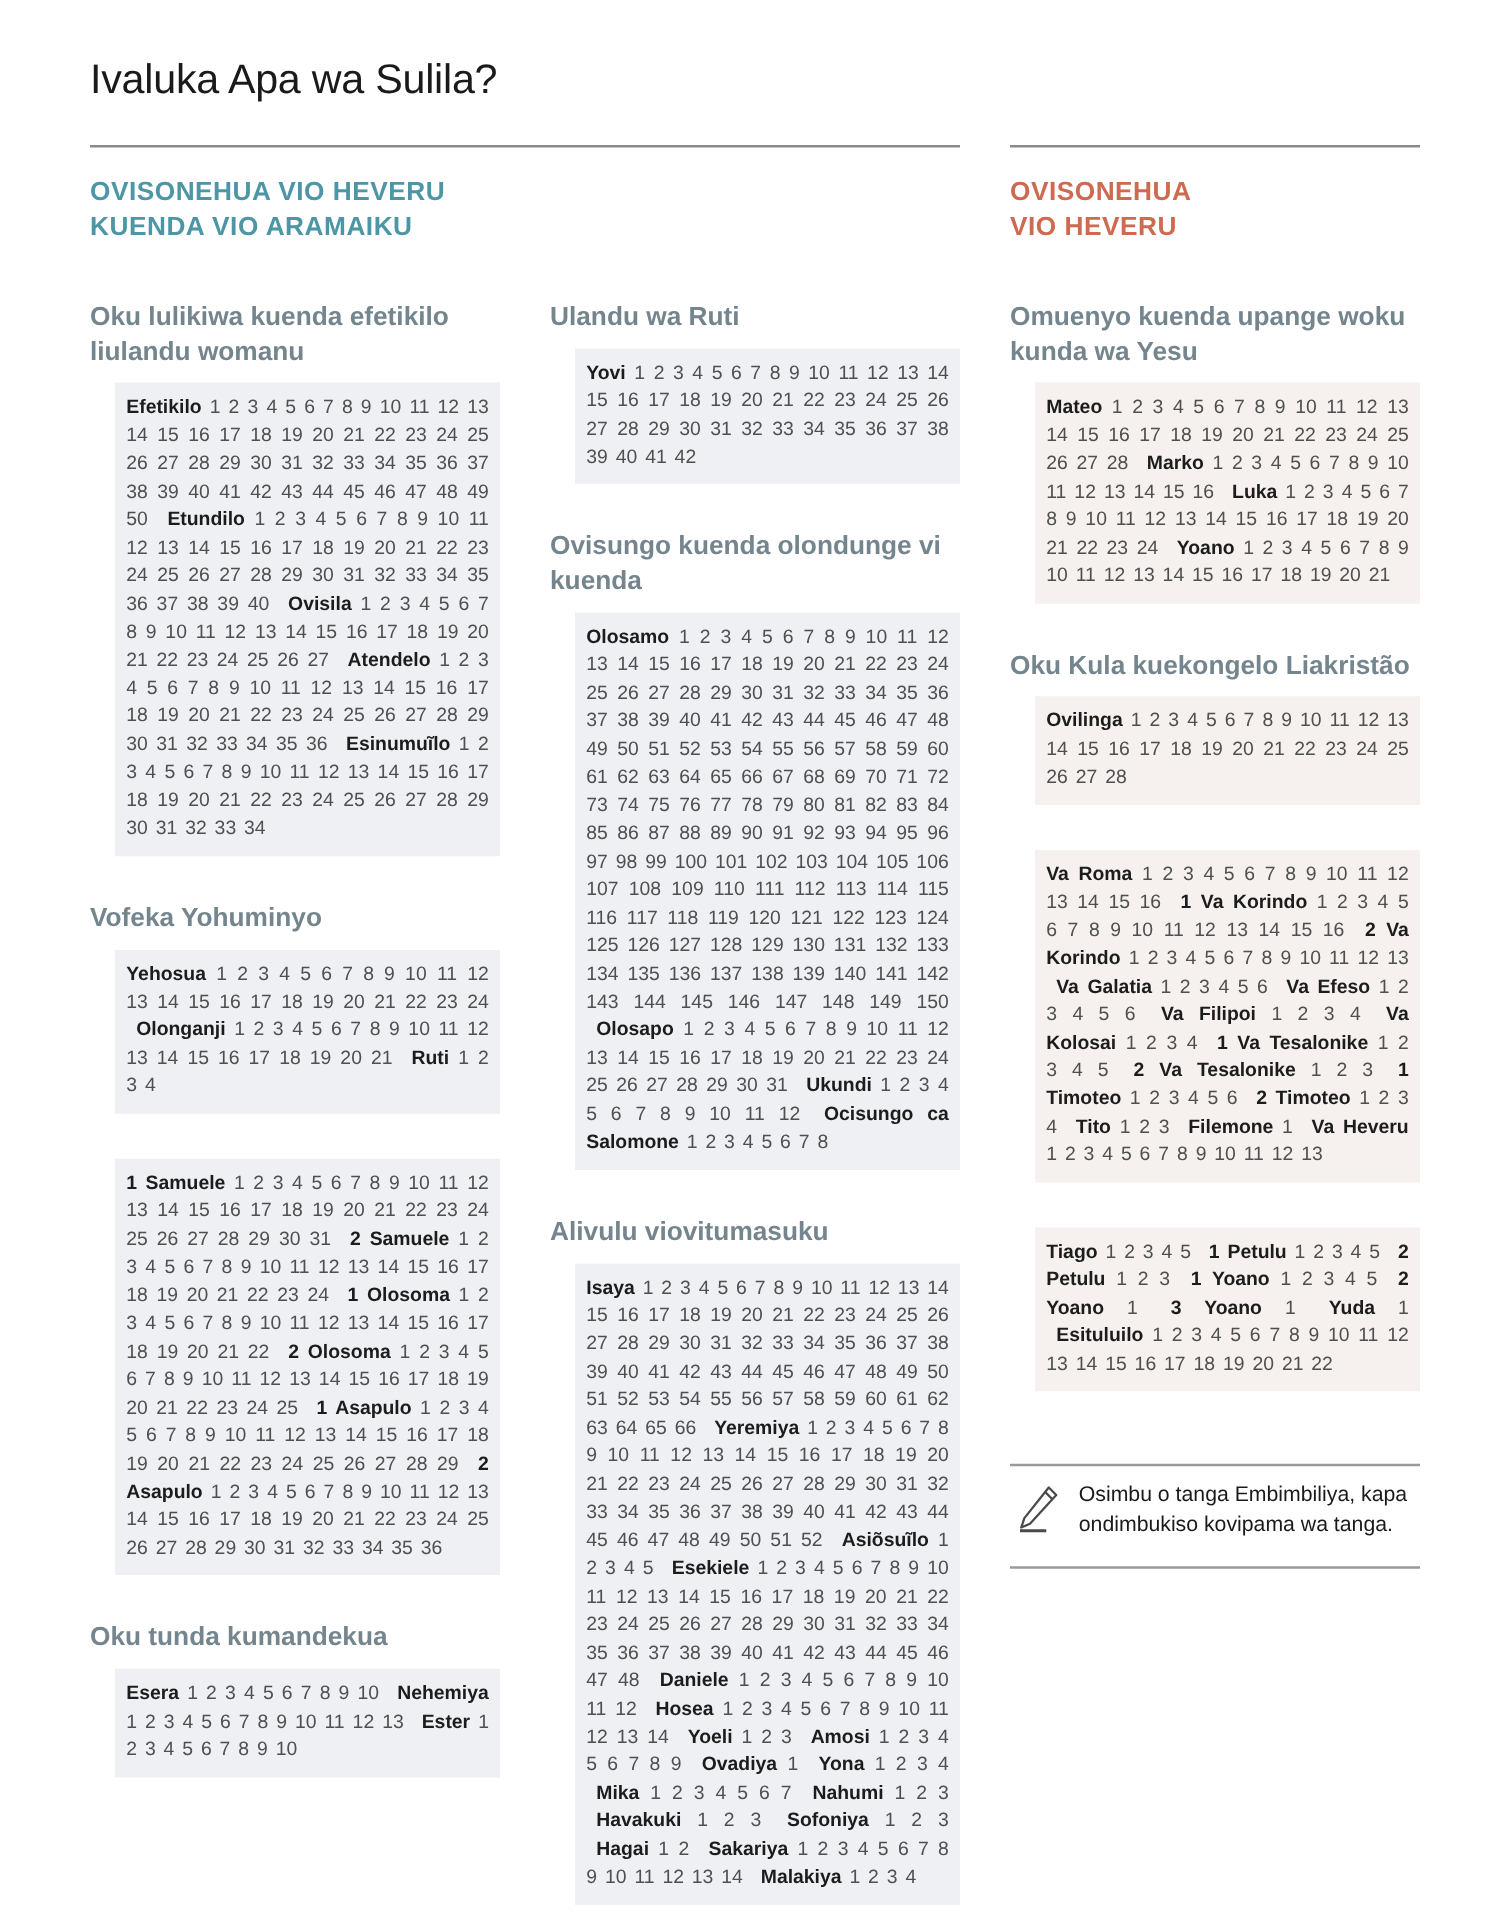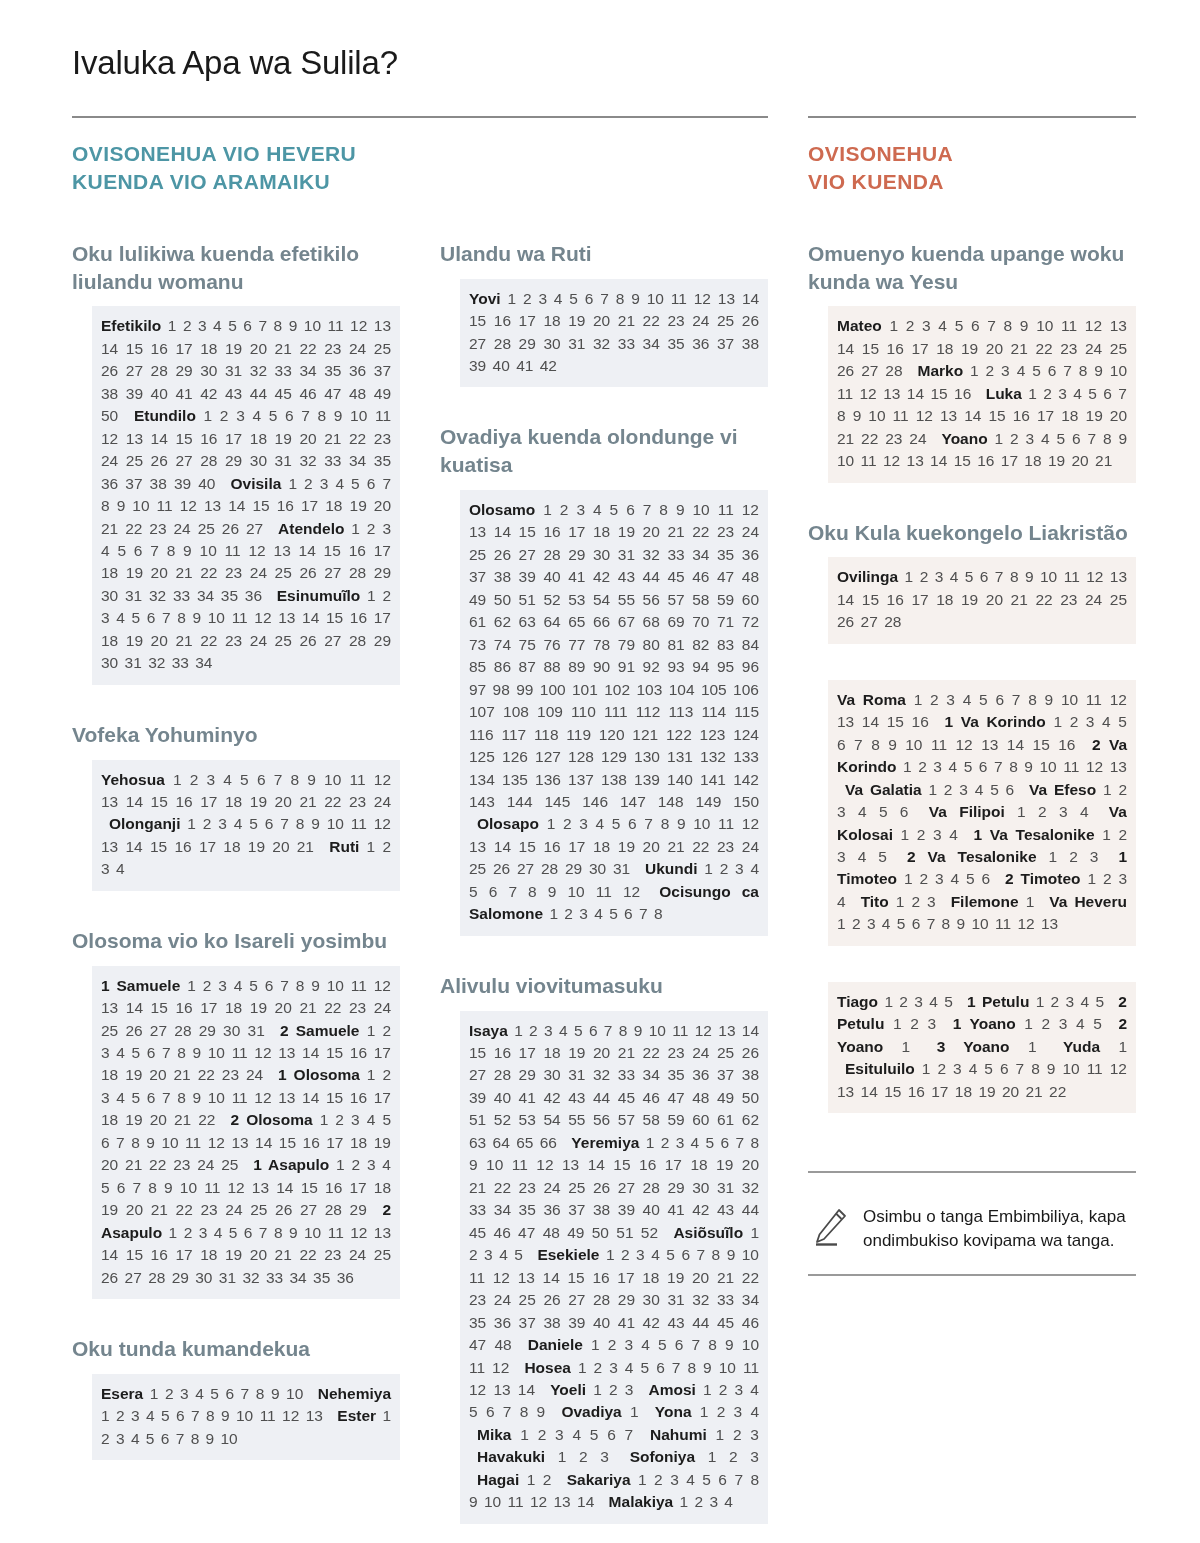--- a/index.html
+++ b/index.html
@@ -60,22 +60,22 @@
     margin-left:20px;
   }
   .book-box.cool{background:var(--box-cool);}
   .book-box.warm{background:var(--box-warm);}
   .book-name{font-weight:700;color:var(--name);}
   .book-name:not(:first-child){margin-left:8px;}
   .ch{color:var(--number);}
   .note{margin-top:58px;}
   .note-rule{height:2px;background:#9a9a9a;}
   .note-body{
-    display:flex;align-items:flex-start;gap:15px;
-    padding:32px 2px 21px 6px;
+    display:flex;align-items:flex-end;gap:15px;
+    padding:11px 2px 21px 6px;
   }
   .note-icon{flex:0 0 auto;margin-top:2px;}
   .note-text{
     font-size:17px;line-height:1.42;color:#1a1a1a;font-weight:400;
     text-align:left;
   }
 </style>
 </head>
 <body>
 
@@ -85,47 +85,46 @@
 
   <div class="grid-cols rule-row">
     <div class="rule left"></div>
     <div class="rule right"></div>
   </div>
 
   <main class="grid-cols">
     <h2 class="sec-head hebrew">OVISONEHUA VIO HEVERU
 KUENDA VIO ARAMAIKU</h2>
     <h2 class="sec-head greek">OVISONEHUA
-VIO KUENDA</h2>
+VIO HEVERU</h2>
 
     <div class="col col-1">
         <section class="group">
           <h3 class="group-title">Oku lulikiwa kuenda efetikilo liulandu womanu</h3>
           <p class="book-box cool"><span class="book-name">Efetikilo</span> <span class="ch">1</span> <span class="ch">2</span> <span class="ch">3</span> <span class="ch">4</span> <span class="ch">5</span> <span class="ch">6</span> <span class="ch">7</span> <span class="ch">8</span> <span class="ch">9</span> <span class="ch">10</span> <span class="ch">11</span> <span class="ch">12</span> <span class="ch">13</span> <span class="ch">14</span> <span class="ch">15</span> <span class="ch">16</span> <span class="ch">17</span> <span class="ch">18</span> <span class="ch">19</span> <span class="ch">20</span> <span class="ch">21</span> <span class="ch">22</span> <span class="ch">23</span> <span class="ch">24</span> <span class="ch">25</span> <span class="ch">26</span> <span class="ch">27</span> <span class="ch">28</span> <span class="ch">29</span> <span class="ch">30</span> <span class="ch">31</span> <span class="ch">32</span> <span class="ch">33</span> <span class="ch">34</span> <span class="ch">35</span> <span class="ch">36</span> <span class="ch">37</span> <span class="ch">38</span> <span class="ch">39</span> <span class="ch">40</span> <span class="ch">41</span> <span class="ch">42</span> <span class="ch">43</span> <span class="ch">44</span> <span class="ch">45</span> <span class="ch">46</span> <span class="ch">47</span> <span class="ch">48</span> <span class="ch">49</span> <span class="ch">50</span> <span class="book-name">Etundilo</span> <span class="ch">1</span> <span class="ch">2</span> <span class="ch">3</span> <span class="ch">4</span> <span class="ch">5</span> <span class="ch">6</span> <span class="ch">7</span> <span class="ch">8</span> <span class="ch">9</span> <span class="ch">10</span> <span class="ch">11</span> <span class="ch">12</span> <span class="ch">13</span> <span class="ch">14</span> <span class="ch">15</span> <span class="ch">16</span> <span class="ch">17</span> <span class="ch">18</span> <span class="ch">19</span> <span class="ch">20</span> <span class="ch">21</span> <span class="ch">22</span> <span class="ch">23</span> <span class="ch">24</span> <span class="ch">25</span> <span class="ch">26</span> <span class="ch">27</span> <span class="ch">28</span> <span class="ch">29</span> <span class="ch">30</span> <span class="ch">31</span> <span class="ch">32</span> <span class="ch">33</span> <span class="ch">34</span> <span class="ch">35</span> <span class="ch">36</span> <span class="ch">37</span> <span class="ch">38</span> <span class="ch">39</span> <span class="ch">40</span> <span class="book-name">Ovisila</span> <span class="ch">1</span> <span class="ch">2</span> <span class="ch">3</span> <span class="ch">4</span> <span class="ch">5</span> <span class="ch">6</span> <span class="ch">7</span> <span class="ch">8</span> <span class="ch">9</span> <span class="ch">10</span> <span class="ch">11</span> <span class="ch">12</span> <span class="ch">13</span> <span class="ch">14</span> <span class="ch">15</span> <span class="ch">16</span> <span class="ch">17</span> <span class="ch">18</span> <span class="ch">19</span> <span class="ch">20</span> <span class="ch">21</span> <span class="ch">22</span> <span class="ch">23</span> <span class="ch">24</span> <span class="ch">25</span> <span class="ch">26</span> <span class="ch">27</span> <span class="book-name">Atendelo</span> <span class="ch">1</span> <span class="ch">2</span> <span class="ch">3</span> <span class="ch">4</span> <span class="ch">5</span> <span class="ch">6</span> <span class="ch">7</span> <span class="ch">8</span> <span class="ch">9</span> <span class="ch">10</span> <span class="ch">11</span> <span class="ch">12</span> <span class="ch">13</span> <span class="ch">14</span> <span class="ch">15</span> <span class="ch">16</span> <span class="ch">17</span> <span class="ch">18</span> <span class="ch">19</span> <span class="ch">20</span> <span class="ch">21</span> <span class="ch">22</span> <span class="ch">23</span> <span class="ch">24</span> <span class="ch">25</span> <span class="ch">26</span> <span class="ch">27</span> <span class="ch">28</span> <span class="ch">29</span> <span class="ch">30</span> <span class="ch">31</span> <span class="ch">32</span> <span class="ch">33</span> <span class="ch">34</span> <span class="ch">35</span> <span class="ch">36</span> <span class="book-name">Esinumuĩlo</span> <span class="ch">1</span> <span class="ch">2</span> <span class="ch">3</span> <span class="ch">4</span> <span class="ch">5</span> <span class="ch">6</span> <span class="ch">7</span> <span class="ch">8</span> <span class="ch">9</span> <span class="ch">10</span> <span class="ch">11</span> <span class="ch">12</span> <span class="ch">13</span> <span class="ch">14</span> <span class="ch">15</span> <span class="ch">16</span> <span class="ch">17</span> <span class="ch">18</span> <span class="ch">19</span> <span class="ch">20</span> <span class="ch">21</span> <span class="ch">22</span> <span class="ch">23</span> <span class="ch">24</span> <span class="ch">25</span> <span class="ch">26</span> <span class="ch">27</span> <span class="ch">28</span> <span class="ch">29</span> <span class="ch">30</span> <span class="ch">31</span> <span class="ch">32</span> <span class="ch">33</span> <span class="ch">34</span></p>
         </section>
         <section class="group">
           <h3 class="group-title">Vofeka Yohuminyo</h3>
           <p class="book-box cool"><span class="book-name">Yehosua</span> <span class="ch">1</span> <span class="ch">2</span> <span class="ch">3</span> <span class="ch">4</span> <span class="ch">5</span> <span class="ch">6</span> <span class="ch">7</span> <span class="ch">8</span> <span class="ch">9</span> <span class="ch">10</span> <span class="ch">11</span> <span class="ch">12</span> <span class="ch">13</span> <span class="ch">14</span> <span class="ch">15</span> <span class="ch">16</span> <span class="ch">17</span> <span class="ch">18</span> <span class="ch">19</span> <span class="ch">20</span> <span class="ch">21</span> <span class="ch">22</span> <span class="ch">23</span> <span class="ch">24</span> <span class="book-name">Olonganji</span> <span class="ch">1</span> <span class="ch">2</span> <span class="ch">3</span> <span class="ch">4</span> <span class="ch">5</span> <span class="ch">6</span> <span class="ch">7</span> <span class="ch">8</span> <span class="ch">9</span> <span class="ch">10</span> <span class="ch">11</span> <span class="ch">12</span> <span class="ch">13</span> <span class="ch">14</span> <span class="ch">15</span> <span class="ch">16</span> <span class="ch">17</span> <span class="ch">18</span> <span class="ch">19</span> <span class="ch">20</span> <span class="ch">21</span> <span class="book-name">Ruti</span> <span class="ch">1</span> <span class="ch">2</span> <span class="ch">3</span> <span class="ch">4</span></p>
         </section>
         <section class="group">
-          <h3 class="group-title">Olosoma vio ko Isareli yosimbu</h3>
           <p class="book-box cool"><span class="book-name">1 Samuele</span> <span class="ch">1</span> <span class="ch">2</span> <span class="ch">3</span> <span class="ch">4</span> <span class="ch">5</span> <span class="ch">6</span> <span class="ch">7</span> <span class="ch">8</span> <span class="ch">9</span> <span class="ch">10</span> <span class="ch">11</span> <span class="ch">12</span> <span class="ch">13</span> <span class="ch">14</span> <span class="ch">15</span> <span class="ch">16</span> <span class="ch">17</span> <span class="ch">18</span> <span class="ch">19</span> <span class="ch">20</span> <span class="ch">21</span> <span class="ch">22</span> <span class="ch">23</span> <span class="ch">24</span> <span class="ch">25</span> <span class="ch">26</span> <span class="ch">27</span> <span class="ch">28</span> <span class="ch">29</span> <span class="ch">30</span> <span class="ch">31</span> <span class="book-name">2 Samuele</span> <span class="ch">1</span> <span class="ch">2</span> <span class="ch">3</span> <span class="ch">4</span> <span class="ch">5</span> <span class="ch">6</span> <span class="ch">7</span> <span class="ch">8</span> <span class="ch">9</span> <span class="ch">10</span> <span class="ch">11</span> <span class="ch">12</span> <span class="ch">13</span> <span class="ch">14</span> <span class="ch">15</span> <span class="ch">16</span> <span class="ch">17</span> <span class="ch">18</span> <span class="ch">19</span> <span class="ch">20</span> <span class="ch">21</span> <span class="ch">22</span> <span class="ch">23</span> <span class="ch">24</span> <span class="book-name">1 Olosoma</span> <span class="ch">1</span> <span class="ch">2</span> <span class="ch">3</span> <span class="ch">4</span> <span class="ch">5</span> <span class="ch">6</span> <span class="ch">7</span> <span class="ch">8</span> <span class="ch">9</span> <span class="ch">10</span> <span class="ch">11</span> <span class="ch">12</span> <span class="ch">13</span> <span class="ch">14</span> <span class="ch">15</span> <span class="ch">16</span> <span class="ch">17</span> <span class="ch">18</span> <span class="ch">19</span> <span class="ch">20</span> <span class="ch">21</span> <span class="ch">22</span> <span class="book-name">2 Olosoma</span> <span class="ch">1</span> <span class="ch">2</span> <span class="ch">3</span> <span class="ch">4</span> <span class="ch">5</span> <span class="ch">6</span> <span class="ch">7</span> <span class="ch">8</span> <span class="ch">9</span> <span class="ch">10</span> <span class="ch">11</span> <span class="ch">12</span> <span class="ch">13</span> <span class="ch">14</span> <span class="ch">15</span> <span class="ch">16</span> <span class="ch">17</span> <span class="ch">18</span> <span class="ch">19</span> <span class="ch">20</span> <span class="ch">21</span> <span class="ch">22</span> <span class="ch">23</span> <span class="ch">24</span> <span class="ch">25</span> <span class="book-name">1 Asapulo</span> <span class="ch">1</span> <span class="ch">2</span> <span class="ch">3</span> <span class="ch">4</span> <span class="ch">5</span> <span class="ch">6</span> <span class="ch">7</span> <span class="ch">8</span> <span class="ch">9</span> <span class="ch">10</span> <span class="ch">11</span> <span class="ch">12</span> <span class="ch">13</span> <span class="ch">14</span> <span class="ch">15</span> <span class="ch">16</span> <span class="ch">17</span> <span class="ch">18</span> <span class="ch">19</span> <span class="ch">20</span> <span class="ch">21</span> <span class="ch">22</span> <span class="ch">23</span> <span class="ch">24</span> <span class="ch">25</span> <span class="ch">26</span> <span class="ch">27</span> <span class="ch">28</span> <span class="ch">29</span> <span class="book-name">2 Asapulo</span> <span class="ch">1</span> <span class="ch">2</span> <span class="ch">3</span> <span class="ch">4</span> <span class="ch">5</span> <span class="ch">6</span> <span class="ch">7</span> <span class="ch">8</span> <span class="ch">9</span> <span class="ch">10</span> <span class="ch">11</span> <span class="ch">12</span> <span class="ch">13</span> <span class="ch">14</span> <span class="ch">15</span> <span class="ch">16</span> <span class="ch">17</span> <span class="ch">18</span> <span class="ch">19</span> <span class="ch">20</span> <span class="ch">21</span> <span class="ch">22</span> <span class="ch">23</span> <span class="ch">24</span> <span class="ch">25</span> <span class="ch">26</span> <span class="ch">27</span> <span class="ch">28</span> <span class="ch">29</span> <span class="ch">30</span> <span class="ch">31</span> <span class="ch">32</span> <span class="ch">33</span> <span class="ch">34</span> <span class="ch">35</span> <span class="ch">36</span></p>
         </section>
         <section class="group">
           <h3 class="group-title">Oku tunda kumandekua</h3>
           <p class="book-box cool"><span class="book-name">Esera</span> <span class="ch">1</span> <span class="ch">2</span> <span class="ch">3</span> <span class="ch">4</span> <span class="ch">5</span> <span class="ch">6</span> <span class="ch">7</span> <span class="ch">8</span> <span class="ch">9</span> <span class="ch">10</span> <span class="book-name">Nehemiya</span> <span class="ch">1</span> <span class="ch">2</span> <span class="ch">3</span> <span class="ch">4</span> <span class="ch">5</span> <span class="ch">6</span> <span class="ch">7</span> <span class="ch">8</span> <span class="ch">9</span> <span class="ch">10</span> <span class="ch">11</span> <span class="ch">12</span> <span class="ch">13</span> <span class="book-name">Ester</span> <span class="ch">1</span> <span class="ch">2</span> <span class="ch">3</span> <span class="ch">4</span> <span class="ch">5</span> <span class="ch">6</span> <span class="ch">7</span> <span class="ch">8</span> <span class="ch">9</span> <span class="ch">10</span></p>
         </section>
       </div>
     <div class="col col-2">
         <section class="group">
           <h3 class="group-title">Ulandu wa Ruti</h3>
           <p class="book-box cool"><span class="book-name">Yovi</span> <span class="ch">1</span> <span class="ch">2</span> <span class="ch">3</span> <span class="ch">4</span> <span class="ch">5</span> <span class="ch">6</span> <span class="ch">7</span> <span class="ch">8</span> <span class="ch">9</span> <span class="ch">10</span> <span class="ch">11</span> <span class="ch">12</span> <span class="ch">13</span> <span class="ch">14</span> <span class="ch">15</span> <span class="ch">16</span> <span class="ch">17</span> <span class="ch">18</span> <span class="ch">19</span> <span class="ch">20</span> <span class="ch">21</span> <span class="ch">22</span> <span class="ch">23</span> <span class="ch">24</span> <span class="ch">25</span> <span class="ch">26</span> <span class="ch">27</span> <span class="ch">28</span> <span class="ch">29</span> <span class="ch">30</span> <span class="ch">31</span> <span class="ch">32</span> <span class="ch">33</span> <span class="ch">34</span> <span class="ch">35</span> <span class="ch">36</span> <span class="ch">37</span> <span class="ch">38</span> <span class="ch">39</span> <span class="ch">40</span> <span class="ch">41</span> <span class="ch">42</span></p>
         </section>
         <section class="group">
-          <h3 class="group-title">Ovadiya kuenda olondunge vi kuatisa</h3>
+          <h3 class="group-title">Ovisungo kuenda olondunge vi kuenda</h3>
           <p class="book-box cool"><span class="book-name">Olosamo</span> <span class="ch">1</span> <span class="ch">2</span> <span class="ch">3</span> <span class="ch">4</span> <span class="ch">5</span> <span class="ch">6</span> <span class="ch">7</span> <span class="ch">8</span> <span class="ch">9</span> <span class="ch">10</span> <span class="ch">11</span> <span class="ch">12</span> <span class="ch">13</span> <span class="ch">14</span> <span class="ch">15</span> <span class="ch">16</span> <span class="ch">17</span> <span class="ch">18</span> <span class="ch">19</span> <span class="ch">20</span> <span class="ch">21</span> <span class="ch">22</span> <span class="ch">23</span> <span class="ch">24</span> <span class="ch">25</span> <span class="ch">26</span> <span class="ch">27</span> <span class="ch">28</span> <span class="ch">29</span> <span class="ch">30</span> <span class="ch">31</span> <span class="ch">32</span> <span class="ch">33</span> <span class="ch">34</span> <span class="ch">35</span> <span class="ch">36</span> <span class="ch">37</span> <span class="ch">38</span> <span class="ch">39</span> <span class="ch">40</span> <span class="ch">41</span> <span class="ch">42</span> <span class="ch">43</span> <span class="ch">44</span> <span class="ch">45</span> <span class="ch">46</span> <span class="ch">47</span> <span class="ch">48</span> <span class="ch">49</span> <span class="ch">50</span> <span class="ch">51</span> <span class="ch">52</span> <span class="ch">53</span> <span class="ch">54</span> <span class="ch">55</span> <span class="ch">56</span> <span class="ch">57</span> <span class="ch">58</span> <span class="ch">59</span> <span class="ch">60</span> <span class="ch">61</span> <span class="ch">62</span> <span class="ch">63</span> <span class="ch">64</span> <span class="ch">65</span> <span class="ch">66</span> <span class="ch">67</span> <span class="ch">68</span> <span class="ch">69</span> <span class="ch">70</span> <span class="ch">71</span> <span class="ch">72</span> <span class="ch">73</span> <span class="ch">74</span> <span class="ch">75</span> <span class="ch">76</span> <span class="ch">77</span> <span class="ch">78</span> <span class="ch">79</span> <span class="ch">80</span> <span class="ch">81</span> <span class="ch">82</span> <span class="ch">83</span> <span class="ch">84</span> <span class="ch">85</span> <span class="ch">86</span> <span class="ch">87</span> <span class="ch">88</span> <span class="ch">89</span> <span class="ch">90</span> <span class="ch">91</span> <span class="ch">92</span> <span class="ch">93</span> <span class="ch">94</span> <span class="ch">95</span> <span class="ch">96</span> <span class="ch">97</span> <span class="ch">98</span> <span class="ch">99</span> <span class="ch">100</span> <span class="ch">101</span> <span class="ch">102</span> <span class="ch">103</span> <span class="ch">104</span> <span class="ch">105</span> <span class="ch">106</span> <span class="ch">107</span> <span class="ch">108</span> <span class="ch">109</span> <span class="ch">110</span> <span class="ch">111</span> <span class="ch">112</span> <span class="ch">113</span> <span class="ch">114</span> <span class="ch">115</span> <span class="ch">116</span> <span class="ch">117</span> <span class="ch">118</span> <span class="ch">119</span> <span class="ch">120</span> <span class="ch">121</span> <span class="ch">122</span> <span class="ch">123</span> <span class="ch">124</span> <span class="ch">125</span> <span class="ch">126</span> <span class="ch">127</span> <span class="ch">128</span> <span class="ch">129</span> <span class="ch">130</span> <span class="ch">131</span> <span class="ch">132</span> <span class="ch">133</span> <span class="ch">134</span> <span class="ch">135</span> <span class="ch">136</span> <span class="ch">137</span> <span class="ch">138</span> <span class="ch">139</span> <span class="ch">140</span> <span class="ch">141</span> <span class="ch">142</span> <span class="ch">143</span> <span class="ch">144</span> <span class="ch">145</span> <span class="ch">146</span> <span class="ch">147</span> <span class="ch">148</span> <span class="ch">149</span> <span class="ch">150</span> <span class="book-name">Olosapo</span> <span class="ch">1</span> <span class="ch">2</span> <span class="ch">3</span> <span class="ch">4</span> <span class="ch">5</span> <span class="ch">6</span> <span class="ch">7</span> <span class="ch">8</span> <span class="ch">9</span> <span class="ch">10</span> <span class="ch">11</span> <span class="ch">12</span> <span class="ch">13</span> <span class="ch">14</span> <span class="ch">15</span> <span class="ch">16</span> <span class="ch">17</span> <span class="ch">18</span> <span class="ch">19</span> <span class="ch">20</span> <span class="ch">21</span> <span class="ch">22</span> <span class="ch">23</span> <span class="ch">24</span> <span class="ch">25</span> <span class="ch">26</span> <span class="ch">27</span> <span class="ch">28</span> <span class="ch">29</span> <span class="ch">30</span> <span class="ch">31</span> <span class="book-name">Ukundi</span> <span class="ch">1</span> <span class="ch">2</span> <span class="ch">3</span> <span class="ch">4</span> <span class="ch">5</span> <span class="ch">6</span> <span class="ch">7</span> <span class="ch">8</span> <span class="ch">9</span> <span class="ch">10</span> <span class="ch">11</span> <span class="ch">12</span> <span class="book-name">Ocisungo ca Salomone</span> <span class="ch">1</span> <span class="ch">2</span> <span class="ch">3</span> <span class="ch">4</span> <span class="ch">5</span> <span class="ch">6</span> <span class="ch">7</span> <span class="ch">8</span></p>
         </section>
         <section class="group">
           <h3 class="group-title">Alivulu viovitumasuku</h3>
           <p class="book-box cool"><span class="book-name">Isaya</span> <span class="ch">1</span> <span class="ch">2</span> <span class="ch">3</span> <span class="ch">4</span> <span class="ch">5</span> <span class="ch">6</span> <span class="ch">7</span> <span class="ch">8</span> <span class="ch">9</span> <span class="ch">10</span> <span class="ch">11</span> <span class="ch">12</span> <span class="ch">13</span> <span class="ch">14</span> <span class="ch">15</span> <span class="ch">16</span> <span class="ch">17</span> <span class="ch">18</span> <span class="ch">19</span> <span class="ch">20</span> <span class="ch">21</span> <span class="ch">22</span> <span class="ch">23</span> <span class="ch">24</span> <span class="ch">25</span> <span class="ch">26</span> <span class="ch">27</span> <span class="ch">28</span> <span class="ch">29</span> <span class="ch">30</span> <span class="ch">31</span> <span class="ch">32</span> <span class="ch">33</span> <span class="ch">34</span> <span class="ch">35</span> <span class="ch">36</span> <span class="ch">37</span> <span class="ch">38</span> <span class="ch">39</span> <span class="ch">40</span> <span class="ch">41</span> <span class="ch">42</span> <span class="ch">43</span> <span class="ch">44</span> <span class="ch">45</span> <span class="ch">46</span> <span class="ch">47</span> <span class="ch">48</span> <span class="ch">49</span> <span class="ch">50</span> <span class="ch">51</span> <span class="ch">52</span> <span class="ch">53</span> <span class="ch">54</span> <span class="ch">55</span> <span class="ch">56</span> <span class="ch">57</span> <span class="ch">58</span> <span class="ch">59</span> <span class="ch">60</span> <span class="ch">61</span> <span class="ch">62</span> <span class="ch">63</span> <span class="ch">64</span> <span class="ch">65</span> <span class="ch">66</span> <span class="book-name">Yeremiya</span> <span class="ch">1</span> <span class="ch">2</span> <span class="ch">3</span> <span class="ch">4</span> <span class="ch">5</span> <span class="ch">6</span> <span class="ch">7</span> <span class="ch">8</span> <span class="ch">9</span> <span class="ch">10</span> <span class="ch">11</span> <span class="ch">12</span> <span class="ch">13</span> <span class="ch">14</span> <span class="ch">15</span> <span class="ch">16</span> <span class="ch">17</span> <span class="ch">18</span> <span class="ch">19</span> <span class="ch">20</span> <span class="ch">21</span> <span class="ch">22</span> <span class="ch">23</span> <span class="ch">24</span> <span class="ch">25</span> <span class="ch">26</span> <span class="ch">27</span> <span class="ch">28</span> <span class="ch">29</span> <span class="ch">30</span> <span class="ch">31</span> <span class="ch">32</span> <span class="ch">33</span> <span class="ch">34</span> <span class="ch">35</span> <span class="ch">36</span> <span class="ch">37</span> <span class="ch">38</span> <span class="ch">39</span> <span class="ch">40</span> <span class="ch">41</span> <span class="ch">42</span> <span class="ch">43</span> <span class="ch">44</span> <span class="ch">45</span> <span class="ch">46</span> <span class="ch">47</span> <span class="ch">48</span> <span class="ch">49</span> <span class="ch">50</span> <span class="ch">51</span> <span class="ch">52</span> <span class="book-name">Asiõsuĩlo</span> <span class="ch">1</span> <span class="ch">2</span> <span class="ch">3</span> <span class="ch">4</span> <span class="ch">5</span> <span class="book-name">Esekiele</span> <span class="ch">1</span> <span class="ch">2</span> <span class="ch">3</span> <span class="ch">4</span> <span class="ch">5</span> <span class="ch">6</span> <span class="ch">7</span> <span class="ch">8</span> <span class="ch">9</span> <span class="ch">10</span> <span class="ch">11</span> <span class="ch">12</span> <span class="ch">13</span> <span class="ch">14</span> <span class="ch">15</span> <span class="ch">16</span> <span class="ch">17</span> <span class="ch">18</span> <span class="ch">19</span> <span class="ch">20</span> <span class="ch">21</span> <span class="ch">22</span> <span class="ch">23</span> <span class="ch">24</span> <span class="ch">25</span> <span class="ch">26</span> <span class="ch">27</span> <span class="ch">28</span> <span class="ch">29</span> <span class="ch">30</span> <span class="ch">31</span> <span class="ch">32</span> <span class="ch">33</span> <span class="ch">34</span> <span class="ch">35</span> <span class="ch">36</span> <span class="ch">37</span> <span class="ch">38</span> <span class="ch">39</span> <span class="ch">40</span> <span class="ch">41</span> <span class="ch">42</span> <span class="ch">43</span> <span class="ch">44</span> <span class="ch">45</span> <span class="ch">46</span> <span class="ch">47</span> <span class="ch">48</span> <span class="book-name">Daniele</span> <span class="ch">1</span> <span class="ch">2</span> <span class="ch">3</span> <span class="ch">4</span> <span class="ch">5</span> <span class="ch">6</span> <span class="ch">7</span> <span class="ch">8</span> <span class="ch">9</span> <span class="ch">10</span> <span class="ch">11</span> <span class="ch">12</span> <span class="book-name">Hosea</span> <span class="ch">1</span> <span class="ch">2</span> <span class="ch">3</span> <span class="ch">4</span> <span class="ch">5</span> <span class="ch">6</span> <span class="ch">7</span> <span class="ch">8</span> <span class="ch">9</span> <span class="ch">10</span> <span class="ch">11</span> <span class="ch">12</span> <span class="ch">13</span> <span class="ch">14</span> <span class="book-name">Yoeli</span> <span class="ch">1</span> <span class="ch">2</span> <span class="ch">3</span> <span class="book-name">Amosi</span> <span class="ch">1</span> <span class="ch">2</span> <span class="ch">3</span> <span class="ch">4</span> <span class="ch">5</span> <span class="ch">6</span> <span class="ch">7</span> <span class="ch">8</span> <span class="ch">9</span> <span class="book-name">Ovadiya</span> <span class="ch">1</span> <span class="book-name">Yona</span> <span class="ch">1</span> <span class="ch">2</span> <span class="ch">3</span> <span class="ch">4</span> <span class="book-name">Mika</span> <span class="ch">1</span> <span class="ch">2</span> <span class="ch">3</span> <span class="ch">4</span> <span class="ch">5</span> <span class="ch">6</span> <span class="ch">7</span> <span class="book-name">Nahumi</span> <span class="ch">1</span> <span class="ch">2</span> <span class="ch">3</span> <span class="book-name">Havakuki</span> <span class="ch">1</span> <span class="ch">2</span> <span class="ch">3</span> <span class="book-name">Sofoniya</span> <span class="ch">1</span> <span class="ch">2</span> <span class="ch">3</span> <span class="book-name">Hagai</span> <span class="ch">1</span> <span class="ch">2</span> <span class="book-name">Sakariya</span> <span class="ch">1</span> <span class="ch">2</span> <span class="ch">3</span> <span class="ch">4</span> <span class="ch">5</span> <span class="ch">6</span> <span class="ch">7</span> <span class="ch">8</span> <span class="ch">9</span> <span class="ch">10</span> <span class="ch">11</span> <span class="ch">12</span> <span class="ch">13</span> <span class="ch">14</span> <span class="book-name">Malakiya</span> <span class="ch">1</span> <span class="ch">2</span> <span class="ch">3</span> <span class="ch">4</span></p>
         </section>
       </div>
     <div class="col col-3">
       <div>
           <section class="group">

